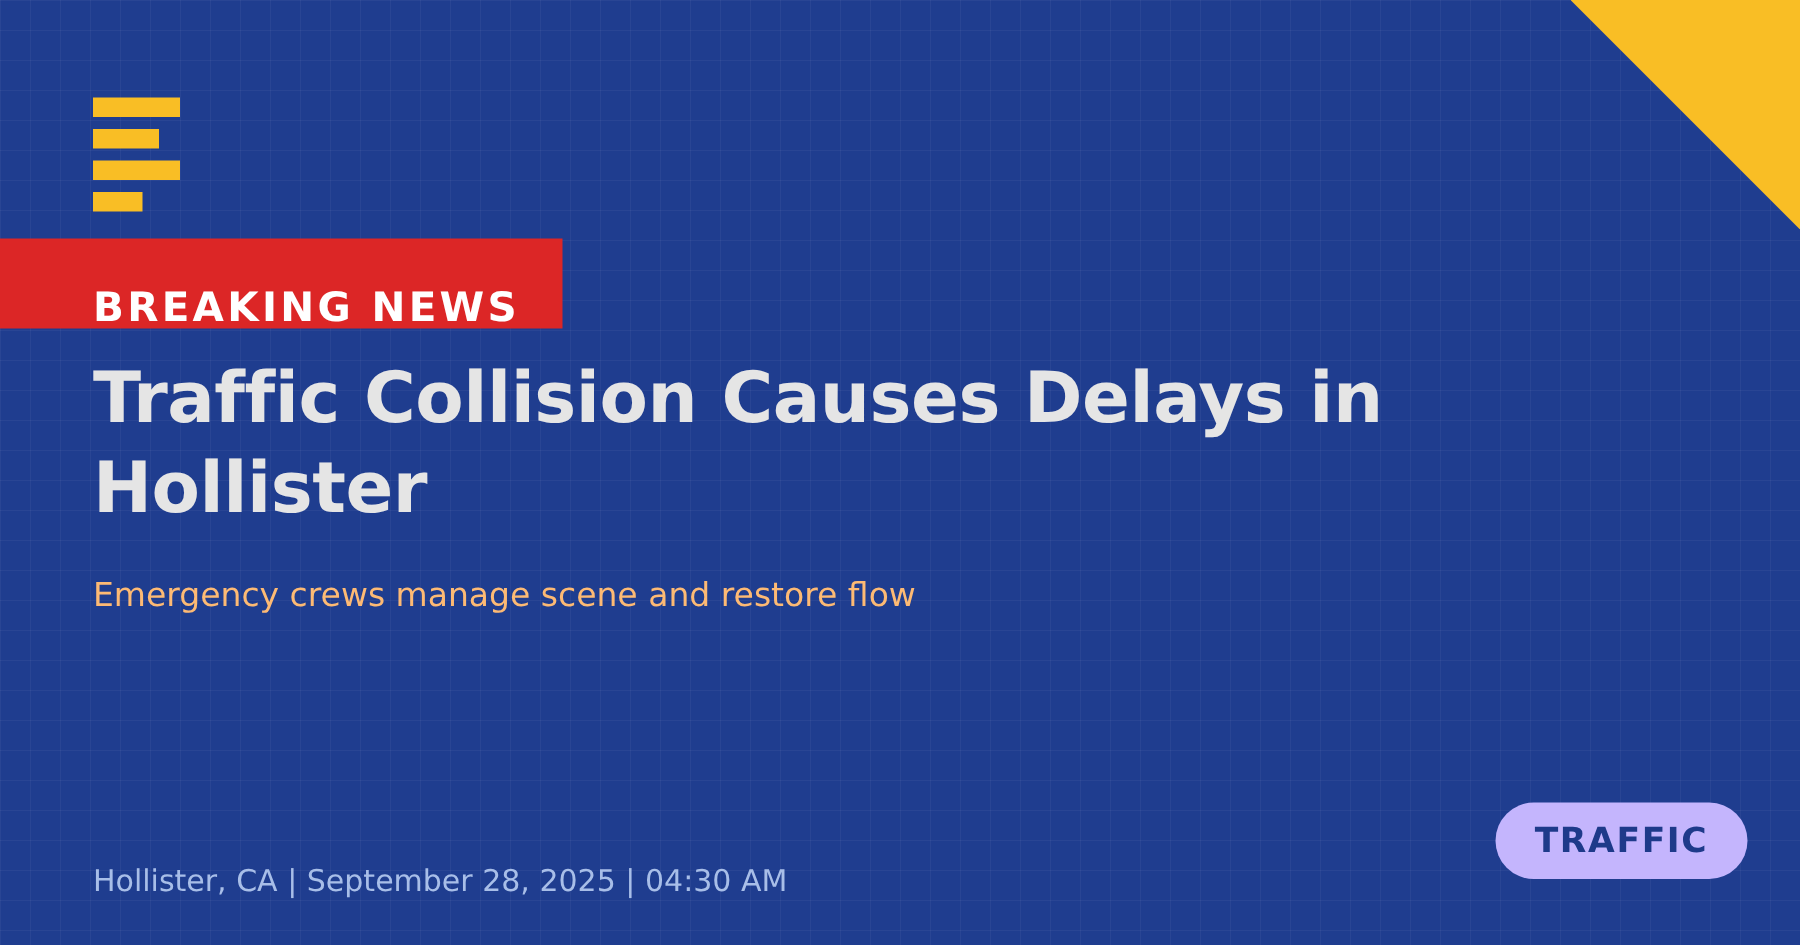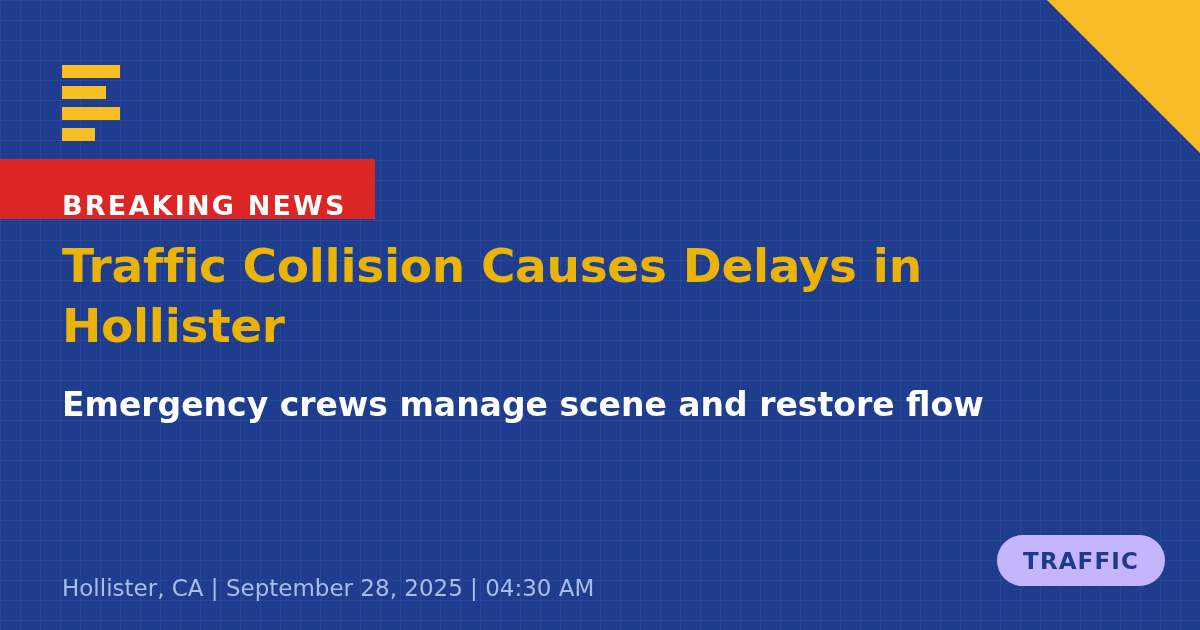--- a/index.html
+++ b/index.html
@@ -80,48 +80,48 @@
     line-height:1;
     font-family:"DejaVu Sans", sans-serif;
   }
 
   
   .headline {
     position:absolute;
     left:62px;
     top:236px;
     width:1000px;
-    color:#eab308;
+    color:#e5e5e5;
     font-size:47px;
     font-weight:bold;
     line-height:1.27;
     letter-spacing:-0.3px;
     font-family:"DejaVu Sans", sans-serif;
   }
 
   
   .subtitle {
     position:absolute;
     left:62px;
     top:384px;
     width:1000px;
-    color:#ffffff;
-    font-size:33px;
-    font-weight:bold;
+    color:#fdba74;
+    font-size:22px;
+    font-weight:normal;
     line-height:1.3;
     font-family:"DejaVu Sans", sans-serif;
   }
 
   
   .footer-meta {
     position:absolute;
     left:62px;
     top:574px;
     color:#A8BEE8;
-    font-size:23px;
+    font-size:20px;
     font-weight:normal;
     line-height:1.3;
     font-family:"DejaVu Sans", sans-serif;
   }
 
   
   .category-badge {
     position:absolute;
     left:997px;
     top:535px;

